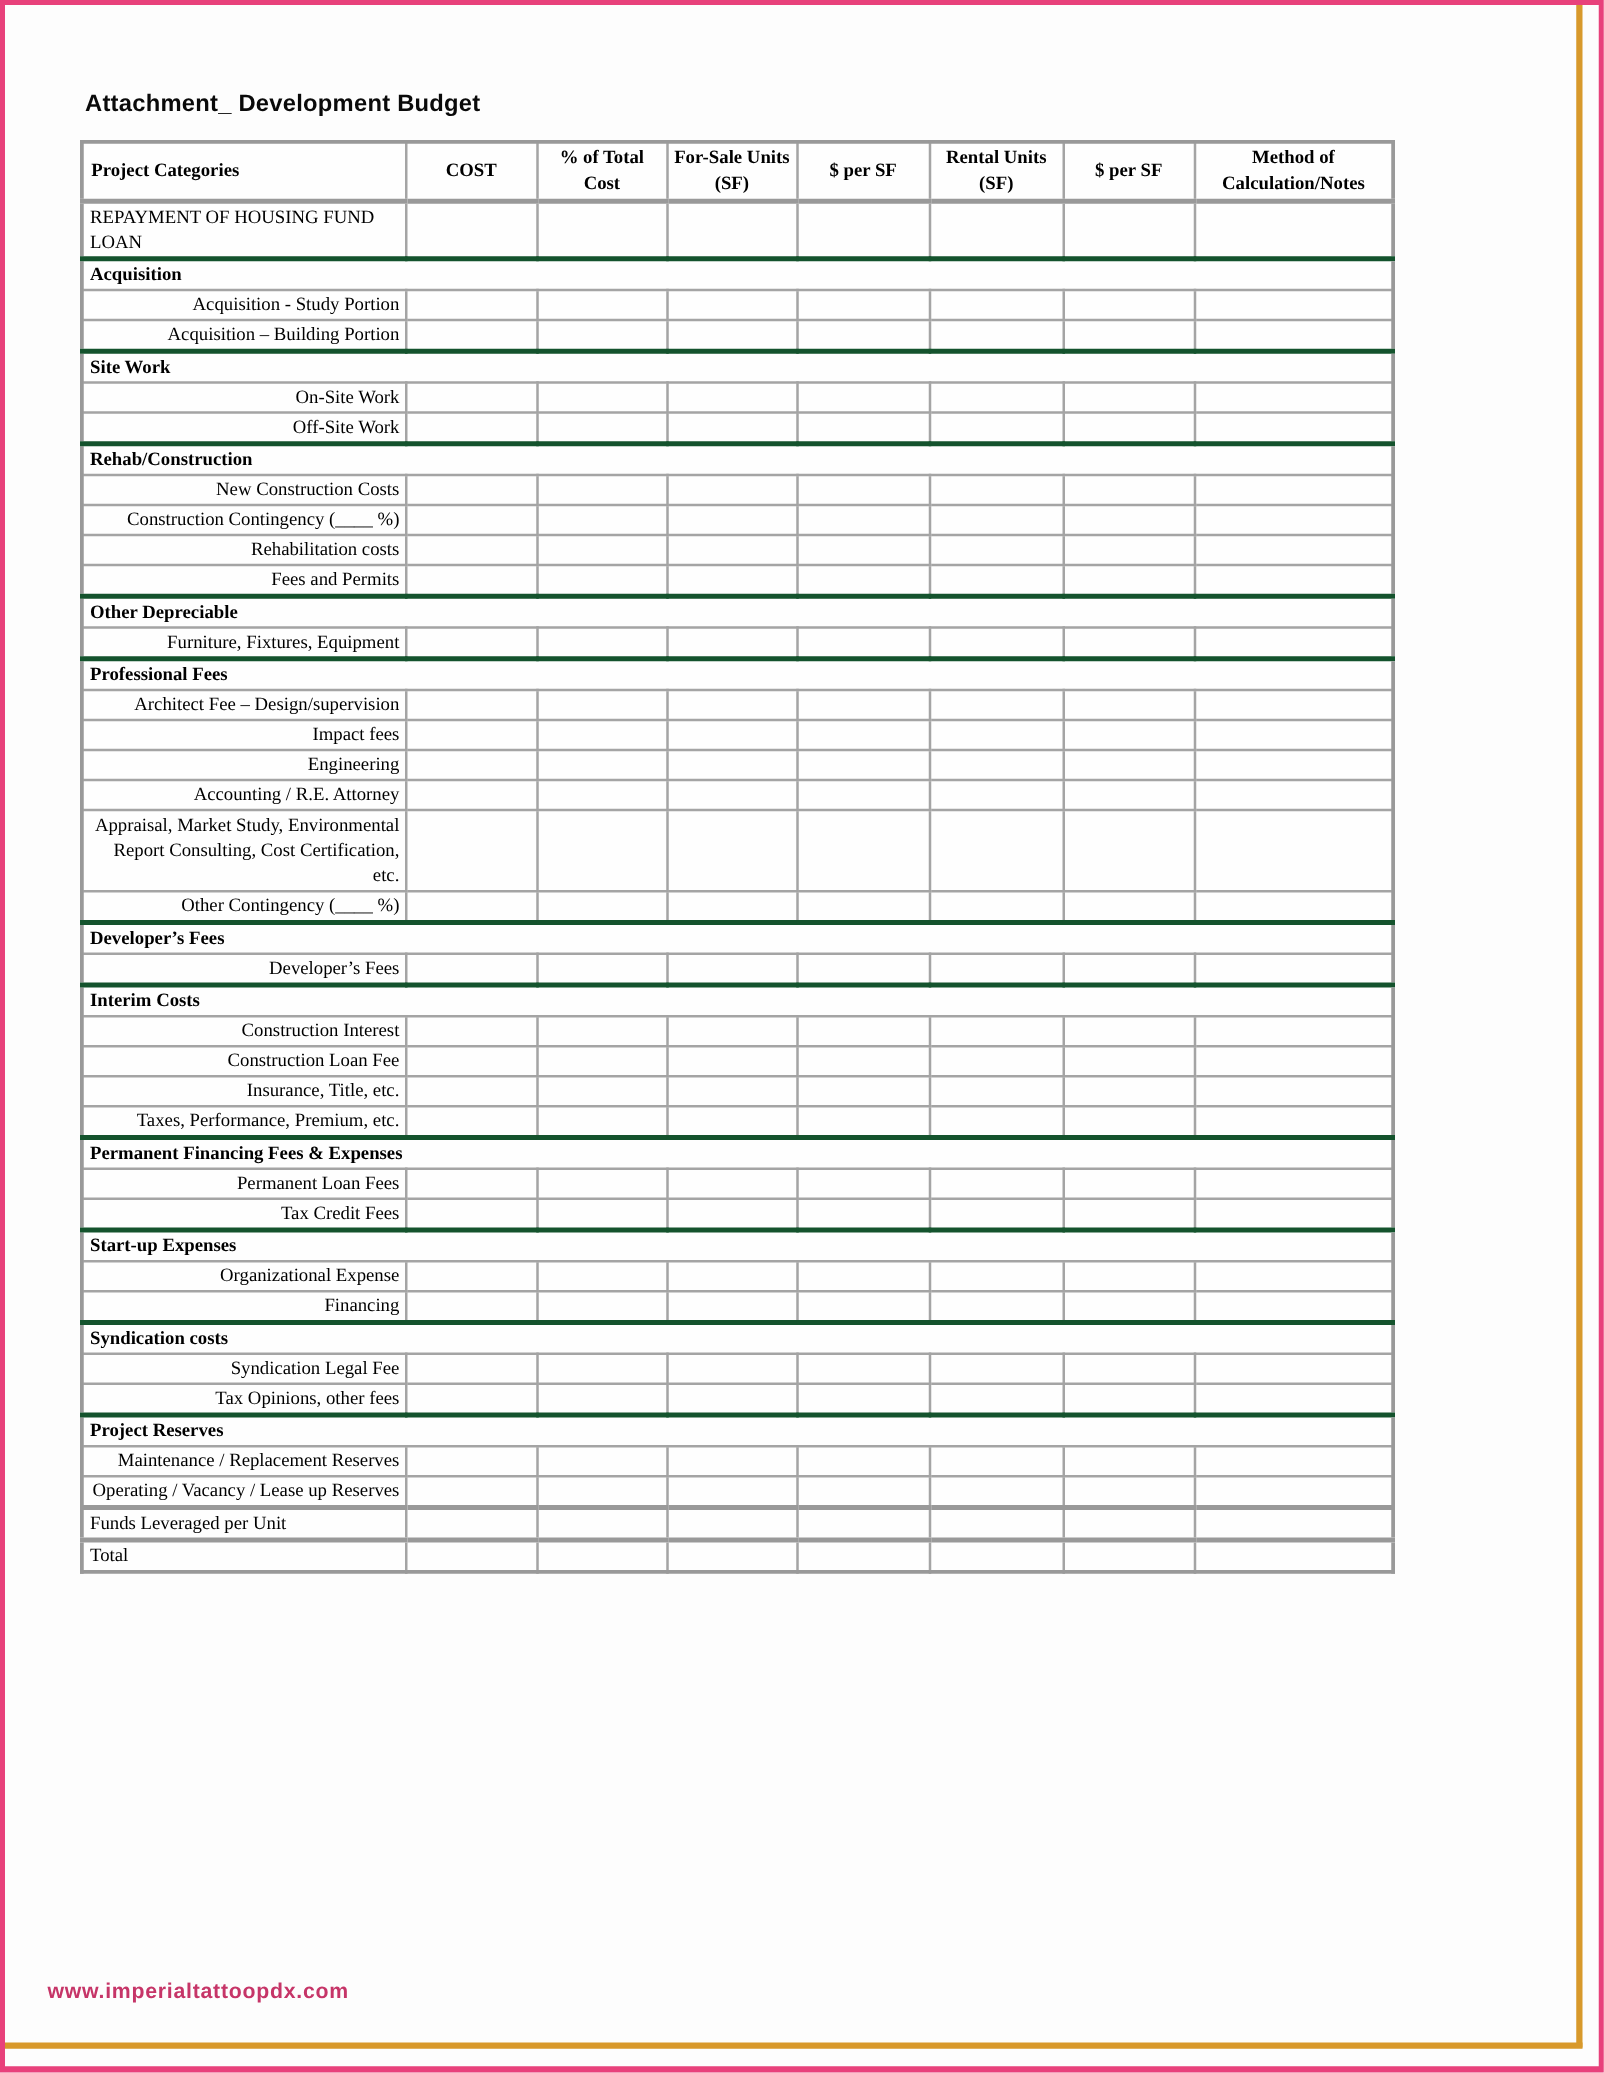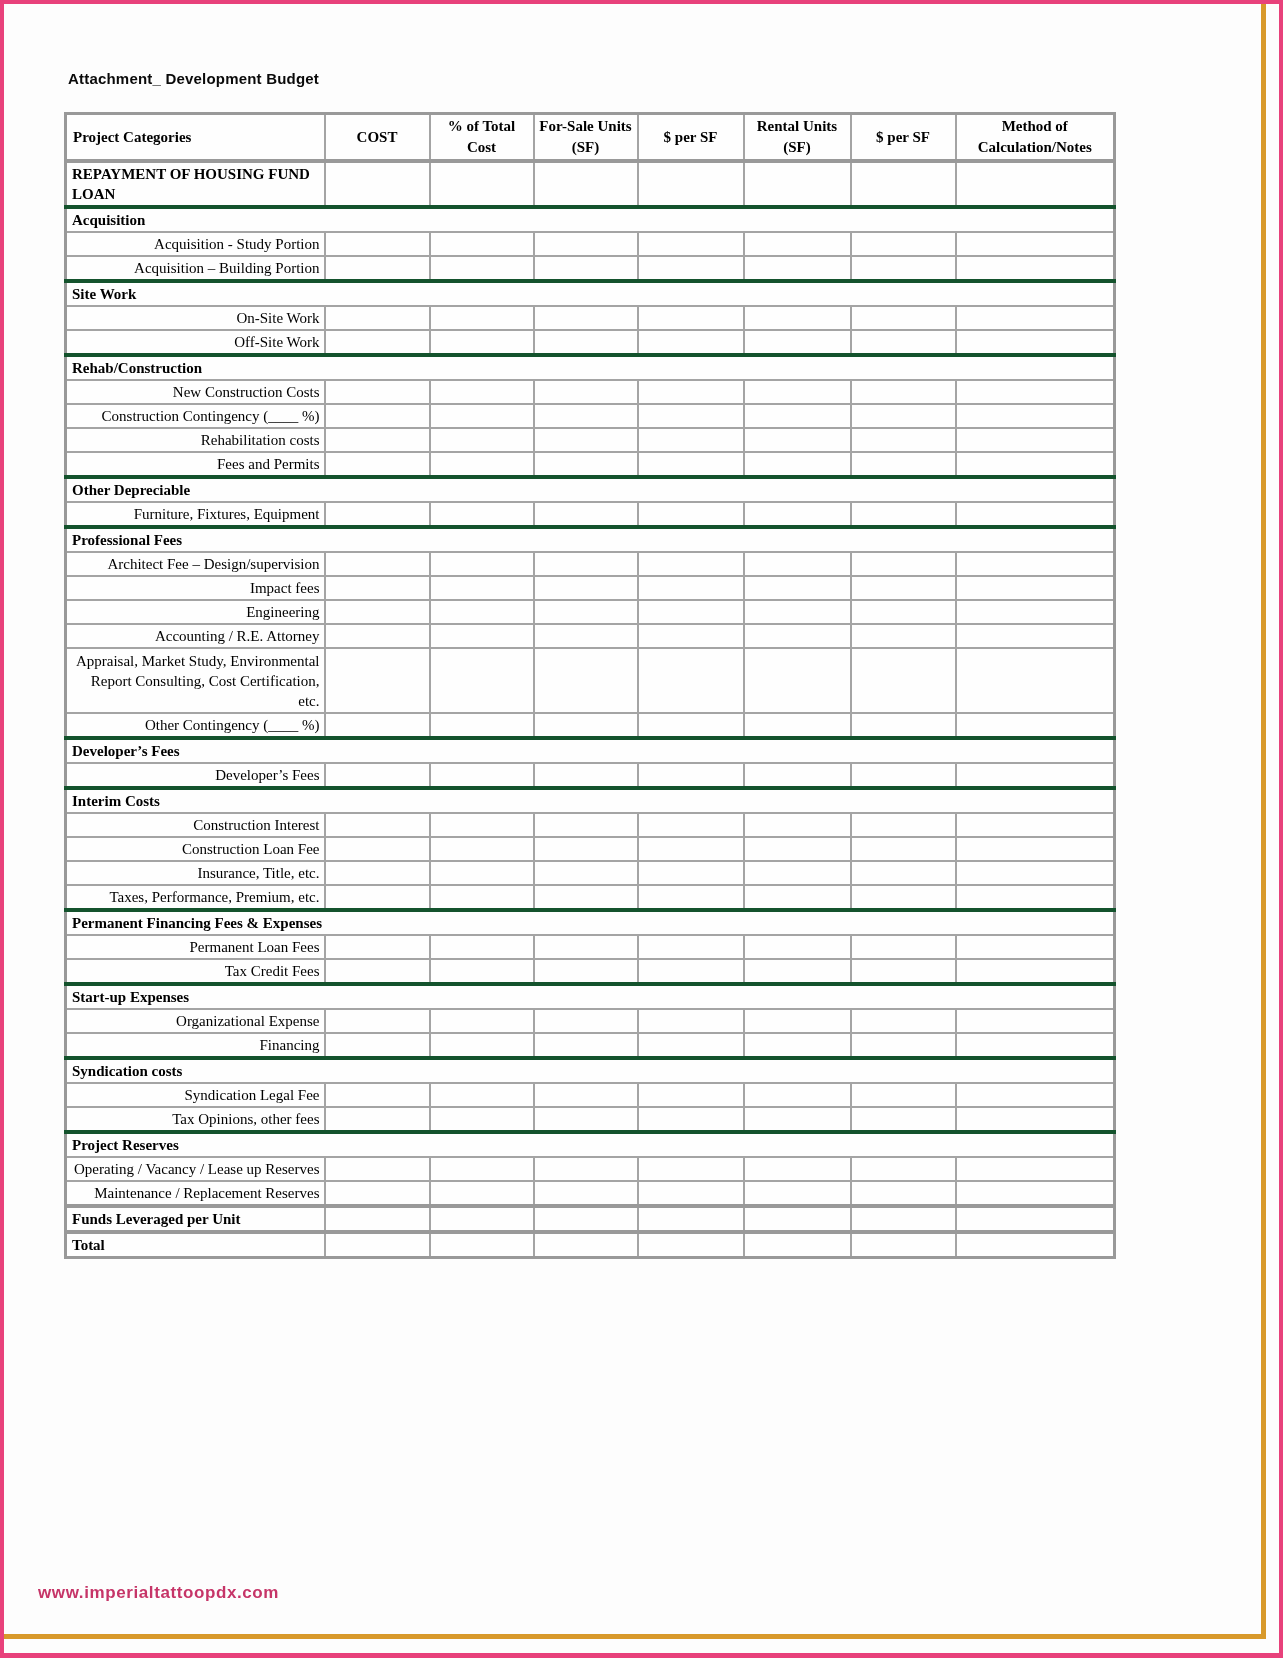--- a/index.html
+++ b/index.html
@@ -27,21 +27,21 @@
     background: #d8992b; z-index: 4;
   }
   .stripe-h {
     position: absolute; left: 4px; top: 1634px;
     width: 1262px; height: 5px;
     background: #d8992b; z-index: 4;
   }
   .title {
     position: absolute; left: 68px; top: 60px;
     font-family: "Liberation Sans", sans-serif;
-    font-weight: bold; font-size: 15px; color: #0a0a0a;
+    font-weight: bold; font-size: 19px; color: #0a0a0a;
     letter-spacing: 0.2px;
   }
   table.budget {
     position: absolute; left: 64px; top: 112px;
     width: 1049px;
     border-collapse: collapse;
     table-layout: fixed;
     background: #fefefe;
     border: 3px solid #999;
   }
@@ -59,21 +59,21 @@
     vertical-align: middle;
   }
   .budget tbody td:first-child { text-align: right; }
   tr.row-section td {
     font-weight: bold; text-align: left !important;
     border-top: 4px solid #14532d; padding-left: 5px;
     height: 23px;
   }
   tr.row-repayment td, tr.row-total td { border-top: 4px solid #999; }
   tr.row-repayment td:first-child, tr.row-total td:first-child {
-    font-weight: bold; text-align: left !important; padding-left: 5px;
+    font-weight: normal; text-align: left !important; padding-left: 5px;
   }
   td.xtall { height: 60px; vertical-align: top; padding-top: 2px; }
   .watermark {
     position: absolute; left: 38px; top: 1583px;
     font-family: "Liberation Sans", sans-serif;
     font-size: 17px; font-weight: bold;
     color: #c63568; letter-spacing: 0.6px;
     z-index: 3;
   }
 </style>
@@ -407,31 +407,31 @@
         <td></td>
         <td></td>
         <td></td>
         <td></td>
         <td></td>
       </tr>
       <tr class="row-section">
         <td colspan="8">Project Reserves</td>
       </tr>
       <tr class="row-item">
+        <td>Maintenance / Replacement Reserves</td>
+        <td></td>
+        <td></td>
+        <td></td>
+        <td></td>
+        <td></td>
+        <td></td>
+        <td></td>
+      </tr>
+      <tr class="row-item">
         <td>Operating / Vacancy /  Lease up Reserves</td>
-        <td></td>
-        <td></td>
-        <td></td>
-        <td></td>
-        <td></td>
-        <td></td>
-        <td></td>
-      </tr>
-      <tr class="row-item">
-        <td>Maintenance / Replacement Reserves</td>
         <td></td>
         <td></td>
         <td></td>
         <td></td>
         <td></td>
         <td></td>
         <td></td>
       </tr>
       <tr class="row-total">
         <td>Funds Leveraged per Unit</td>

